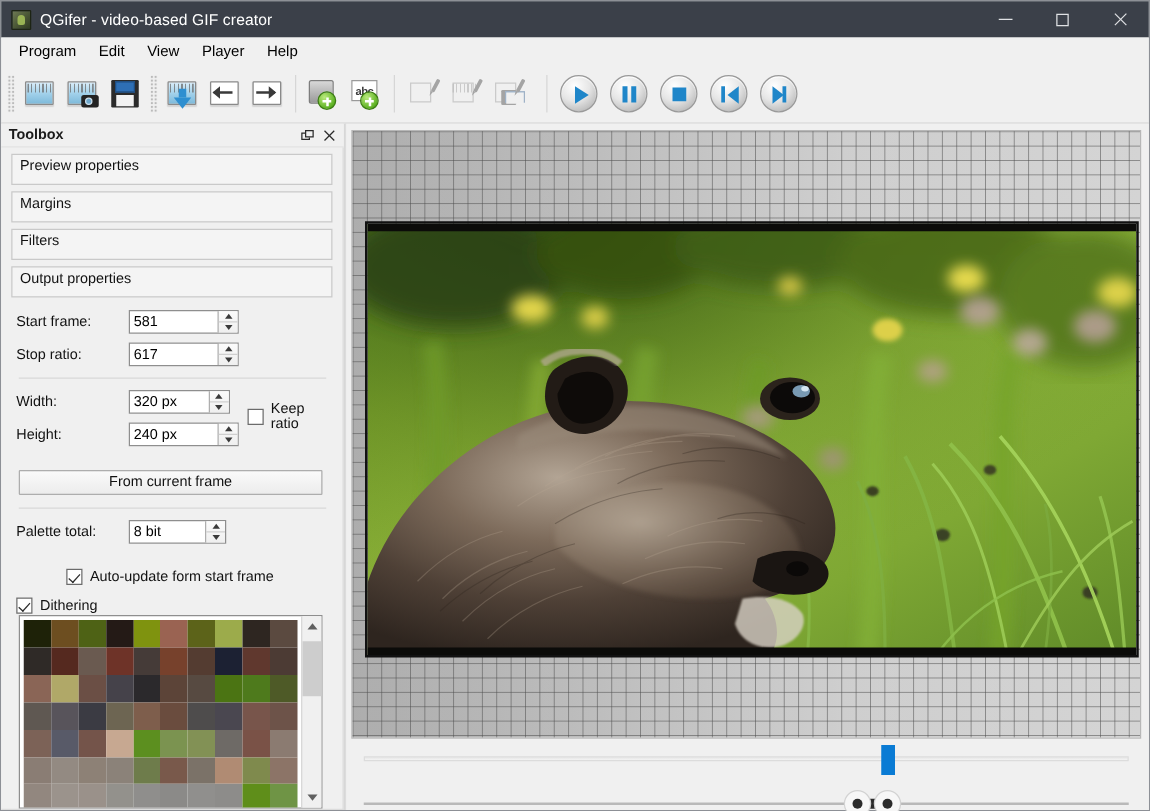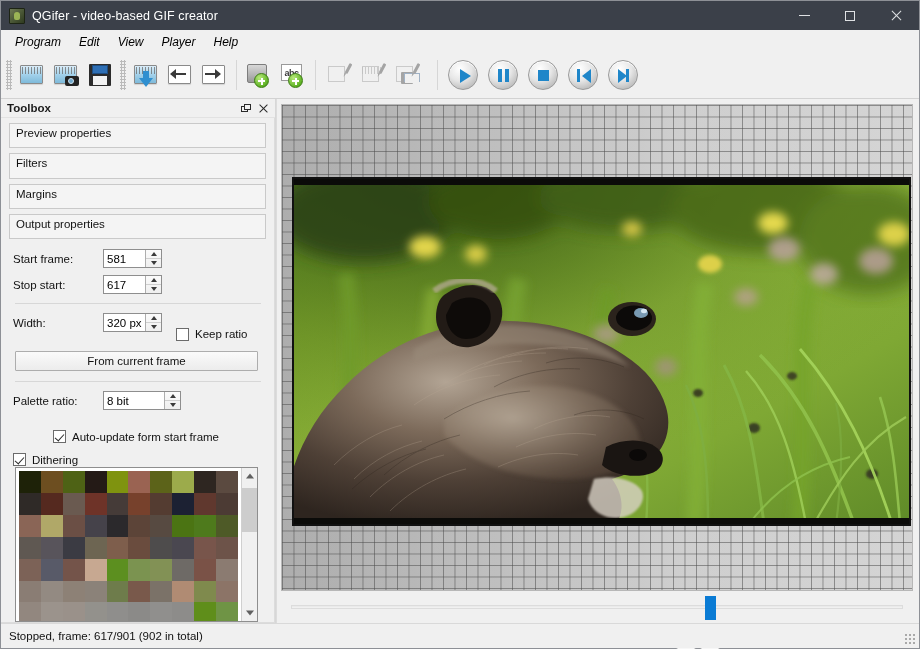--- a/index.html
+++ b/index.html
@@ -42,22 +42,22 @@
   .glyph-max{width:10px;height:10px;border:1px solid #dfe1e4;display:block;box-sizing:border-box;}
   .glyph-close{position:relative;width:11px;height:11px;display:block;}
   .glyph-close:before,.glyph-close:after{
     content:"";position:absolute;left:-1px;top:5px;width:13px;height:1px;background:#dfe1e4;
   }
   .glyph-close:before{transform:rotate(45deg);}
   .glyph-close:after{transform:rotate(-45deg);}
 
   
   .menubar{
-    height:22px;background:#f0f0f0;display:flex;align-items:flex-end;
-    padding-left:5px;flex:0 0 auto;font-style:italic;
+    height:22px;background:#f0f0f0;display:flex;align-items:center;
+    padding-left:5px;flex:0 0 auto;
   }
   .menu-item{
     padding:3px 9px;font-size:12px;color:#000;line-height:14px;cursor:default;
   }
 
   
   .toolbar{
     height:46px;background:#f0f0f0;display:flex;align-items:center;
     border-bottom:1px solid #d2d2d2;flex:0 0 auto;padding-left:2px;
   }
@@ -207,21 +207,21 @@
 
   .form{padding:3px 3px 0 4px;}
   .row{display:flex;align-items:center;height:24px;margin-bottom:2px;}
   .lbl{font-size:11.5px;color:#111;}
   .lbl.w90{width:90px;flex:0 0 90px;}
 
   .spin{
     position:relative;height:19px;border:1px solid #8e8e8e;background:#fff;box-sizing:border-box;
     display:flex;align-items:center;
   }
-  .spin.w76{width:59px;}
+  .spin.w76{width:88px;}
   .spin.w78{width:78px;}
   .spin input{
     border:none;outline:none;font-family:"Liberation Sans",sans-serif;font-size:11.5px;
     width:100%;height:100%;padding:0 18px 0 3px;background:transparent;color:#000;box-sizing:border-box;
   }
   .spin .btns{
     position:absolute;right:0;top:0;width:16px;height:100%;
     border-left:1px solid #aeaeae;box-sizing:border-box;display:flex;flex-direction:column;
     background:linear-gradient(#fbfbfb,#efefef);
   }
@@ -500,39 +500,39 @@
             <span class="undock-glyph"></span>
           </span>
         <span class="dock-btn">
             <span class="x-glyph"></span>
           </span>
       </div>
 
       <div class="dock-inner">
 
         <div class="acc-header">Preview properties</div>
+        <div class="acc-header">Margins</div>
         <div class="acc-header">Filters</div>
-        <div class="acc-header">Margins</div>
         <div class="acc-header active">Output properties</div>
 
         <div class="form">
 
           <div class="row">
             <span class="lbl w90">Start frame:</span>
             <span class="spin w76">
               <input value="581" style="">
               <span class="btns">
                   <i></i>
                   <i></i>
                 </span>
             </span>
           </div>
 
           <div class="row">
-            <span class="lbl w90">Stop start:</span>
+            <span class="lbl w90">Stop ratio:</span>
             <span class="spin w76">
               <input value="617" style="">
               <span class="btns">
                   <i></i>
                   <i></i>
                 </span>
             </span>
           </div>
 
           <div class="hr"></div>
@@ -545,27 +545,37 @@
                   <i></i>
                   <i></i>
                 </span>
             </span>
             <span class="chk" style="margin-left:14px;">
               <span class="box"></span>
               <span class="txt">Keep ratio</span>
             </span>
           </div>
 
+          <div class="row">
+            <span class="lbl w90">Height:</span>
+            <span class="spin w76">
+              <input value="240 px" style="">
+              <span class="btns">
+                  <i></i>
+                  <i></i>
+                </span>
+            </span>
+          </div>
 
           <div class="btn-wide">From current frame</div>
 
           <div class="hr" style="margin-top:10px;"></div>
 
           <div class="row">
-            <span class="lbl w90">Palette ratio:</span>
+            <span class="lbl w90">Palette total:</span>
             <span class="spin w78">
               <input value="8 bit" style="">
               <span class="btns">
                   <i></i>
                   <i></i>
                 </span>
             </span>
           </div>
 
 
@@ -862,18 +872,14 @@
         <div class="pos-handle" id="pos-handle" style="left: 424.094px;"></div>
 
         <div class="range-track"></div>
         <div class="range-sel" id="range-sel" style="left: 404.642px; width: 24.4528px;"></div>
         <div class="range-knob" id="range-knob-a" style="left: 393.642px;"></div>
         <div class="range-knob" id="range-knob-b" style="left: 418.094px;"></div>
       </div>
     </div>
   </div>
 
-  <div class="statusbar">
-    <span>Stopped, frame: 617/901 (902 in total)</span>
-    <span class="grip"></span>
-  </div>
 
 </div>
 
 </body></html>

